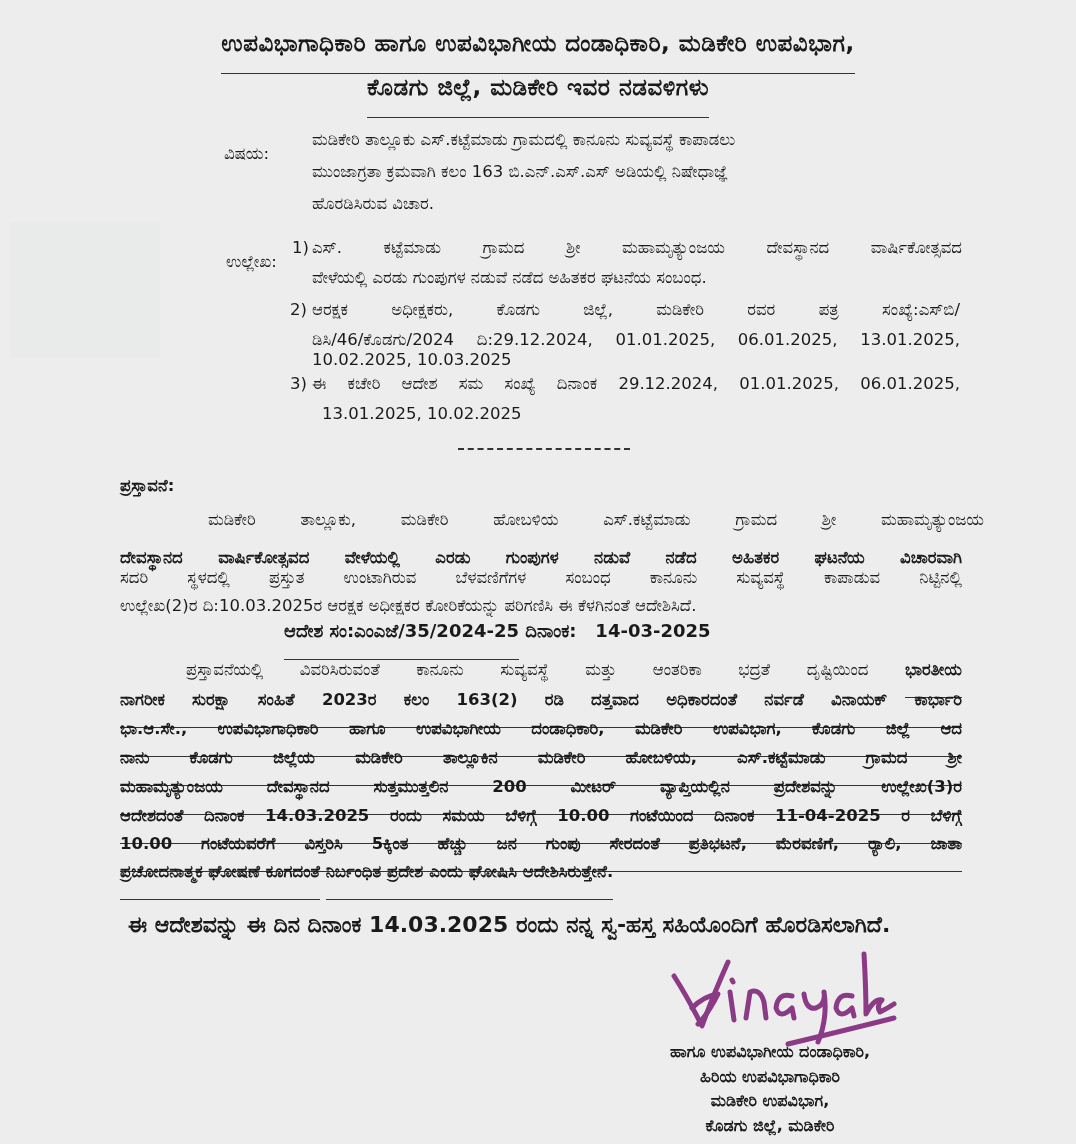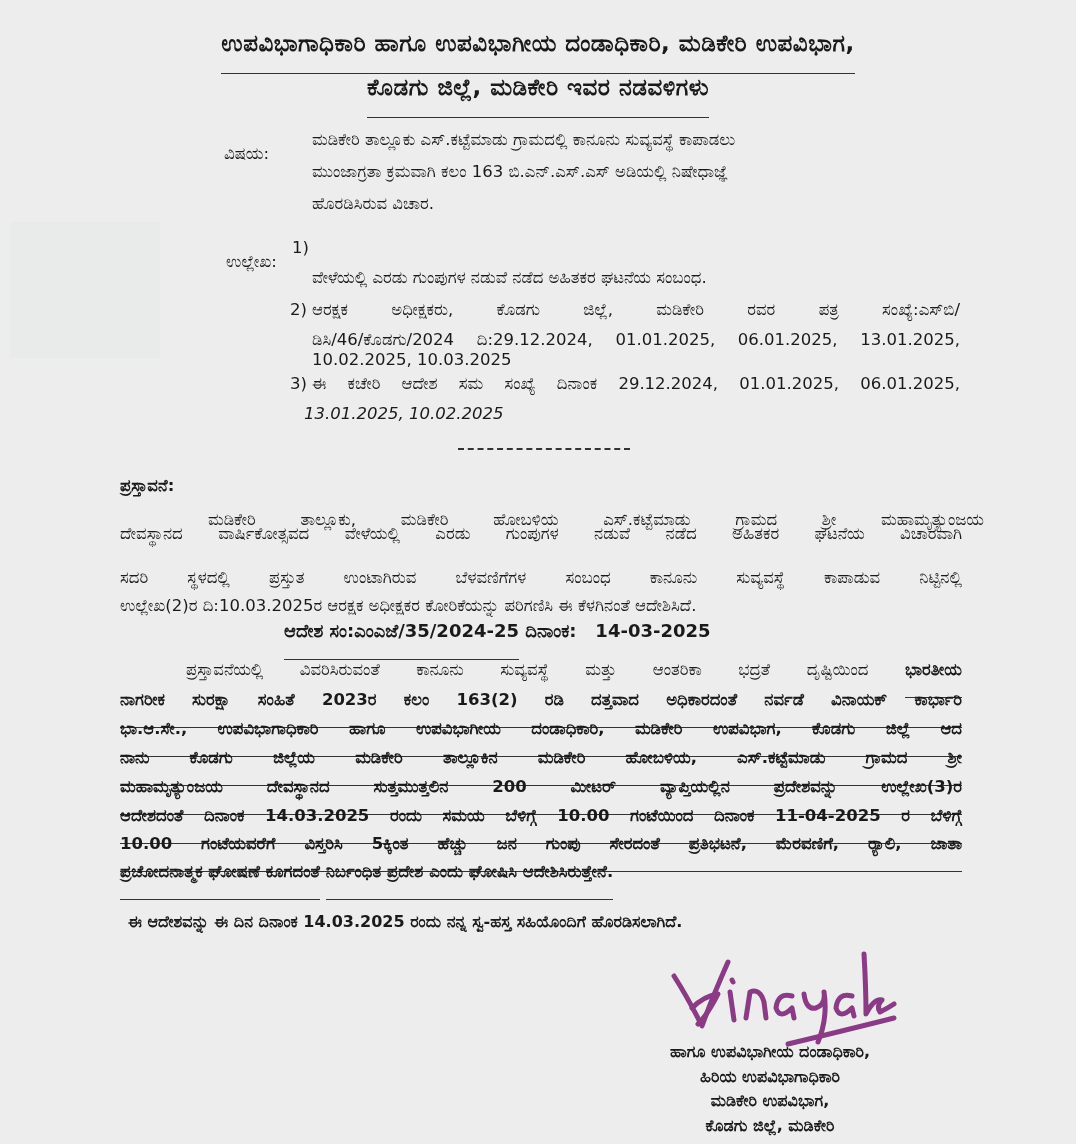--- a/index.html
+++ b/index.html
@@ -83,21 +83,21 @@
       font-weight: bold;
       white-space: nowrap;
     }
     .order-heading .ul { border-bottom: 1.5px solid #333; }
     .bold { font-weight: bold; }
     .ul { border-bottom: 1.5px solid #333; padding-bottom: 18px; }
 
     .closing {
       position: absolute;
       left: 128px; top: 912px;
-      font-size: 16px;
+      font-size: 22px;
       font-weight: bold;
       white-space: nowrap;
     }
     .signature {
       position: absolute;
       left: 668px; top: 948px;
       width: 230px; height: 100px;
     }
     .sig-block {
       position: absolute;
@@ -123,44 +123,47 @@
     <span>ಕೊಡಗು ಜಿಲ್ಲೆ, ಮಡಿಕೇರಿ ಇವರ ನಡವಳಿಗಳು</span>
   </div>
 
   <div class="label subject-label">ವಿಷಯ:</div>
   <div class="row" style="left:312px; top:124px;">ಮಡಿಕೇರಿ ತಾಲ್ಲೂಕು ಎಸ್.ಕಟ್ಟೆಮಾಡು ಗ್ರಾಮದಲ್ಲಿ ಕಾನೂನು ಸುವ್ಯವಸ್ಥೆ ಕಾಪಾಡಲು</div>
   <div class="row" style="left:312px; top:156px;">ಮುಂಜಾಗ್ರತಾ ಕ್ರಮವಾಗಿ ಕಲಂ 163 ಬಿ.ಎನ್.ಎಸ್.ಎಸ್ ಅಡಿಯಲ್ಲಿ ನಿಷೇಧಾಜ್ಞೆ</div>
   <div class="row" style="left:312px; top:188px;">ಹೊರಡಿಸಿರುವ ವಿಚಾರ.</div>
 
   <div class="label" style="left:226px; top:236px;text-align:right;">ಉಲ್ಲೇಖ:</div>
   <div class="row" style="left:292px; top:232px;">1)</div>
+  <div class="row" style="left:312px; top:232px; width:650px;">
+    <span class="justify">ಎಸ್. ಕಟ್ಟೆಮಾಡು ಗ್ರಾಮದ ಶ್ರೀ ಮಹಾಮೃತ್ಯುಂಜಯ ದೇವಸ್ಥಾನದ ವಾರ್ಷಿಕೋತ್ಸವದ</span>
+  </div>
   <div class="row" style="left:312px; top:262px;">ವೇಳೆಯಲ್ಲಿ ಎರಡು ಗುಂಪುಗಳ ನಡುವೆ ನಡೆದ ಅಹಿತಕರ ಘಟನೆಯ ಸಂಬಂಧ.</div>
 
   <div class="row" style="left:290px; top:294px;">2)</div>
   <div class="row" style="left:312px; top:294px; width:648px;">
     <span class="justify">ಆರಕ್ಷಕ ಅಧೀಕ್ಷಕರು, ಕೊಡಗು ಜಿಲ್ಲೆ, ಮಡಿಕೇರಿ ರವರ ಪತ್ರ ಸಂಖ್ಯೆ:ಎಸ್‌ಬಿ/</span>
   </div>
   <div class="row" style="left:312px; top:324px; width:648px;">
     <span class="justify">ಡಿಸಿ/46/ಕೊಡಗು/2024 ದಿ:29.12.2024, 01.01.2025, 06.01.2025, 13.01.2025,</span>
   </div>
   <div class="row" style="left:312px; top:344px;">10.02.2025, 10.03.2025</div>
 
   <div class="row" style="left:290px; top:368px;">3)</div>
   <div class="row" style="left:312px; top:368px; width:648px;">
     <span class="justify">ಈ ಕಚೇರಿ ಆದೇಶ ಸಮ ಸಂಖ್ಯೆ ದಿನಾಂಕ 29.12.2024, 01.01.2025, 06.01.2025,</span>
   </div>
-  <div class="row" style="left:304px; top:398px;font-style:italic;">13.01.2025, 10.02.2025</div>
+  <div class="row" style="left:322px; top:398px;">13.01.2025, 10.02.2025</div>
 
   <div class="divider"></div>
 
   <div class="preface-label">ಪ್ರಸ್ತಾವನೆ:</div>
   <div class="para-line" style="left:186px; top:510px; width:776px;margin-left:22px;">
     <span class="justify">ಮಡಿಕೇರಿ ತಾಲ್ಲೂಕು, ಮಡಿಕೇರಿ ಹೋಬಳಿಯ ಎಸ್.ಕಟ್ಟೆಮಾಡು ಗ್ರಾಮದ ಶ್ರೀ ಮಹಾಮೃತ್ಯುಂಜಯ</span>
   </div>
-  <div class="para-line" style="left:120px; top:524px; width:842px;">
+  <div class="para-line" style="left:120px; top:548px; width:842px;font-weight:bold;">
     <span class="justify">ದೇವಸ್ಥಾನದ ವಾರ್ಷಿಕೋತ್ಸವದ ವೇಳೆಯಲ್ಲಿ ಎರಡು ಗುಂಪುಗಳ ನಡುವೆ ನಡೆದ ಅಹಿತಕರ ಘಟನೆಯ ವಿಚಾರವಾಗಿ</span>
   </div>
   <div class="para-line" style="left:120px; top:568px; width:842px;">
     <span class="justify">ಸದರಿ ಸ್ಥಳದಲ್ಲಿ ಪ್ರಸ್ತುತ ಉಂಟಾಗಿರುವ ಬೆಳವಣಿಗೆಗಳ ಸಂಬಂಧ ಕಾನೂನು ಸುವ್ಯವಸ್ಥೆ ಕಾಪಾಡುವ ನಿಟ್ಟಿನಲ್ಲಿ</span>
   </div>
   <div class="para-line" style="left:120px; top:596px;">ಉಲ್ಲೇಖ(2)ರ ದಿ:10.03.2025ರ ಆರಕ್ಷಕ ಅಧೀಕ್ಷಕರ ಕೋರಿಕೆಯನ್ನು ಪರಿಗಣಿಸಿ ಈ ಕೆಳಗಿನಂತೆ ಆದೇಶಿಸಿದೆ.</div>
 
   <div class="order-heading">
     <span class="ul">ಆದೇಶ ಸಂ:ಎಂಎಜೆ/35/2024-25</span>
     <span>ದಿನಾಂಕ:</span>

